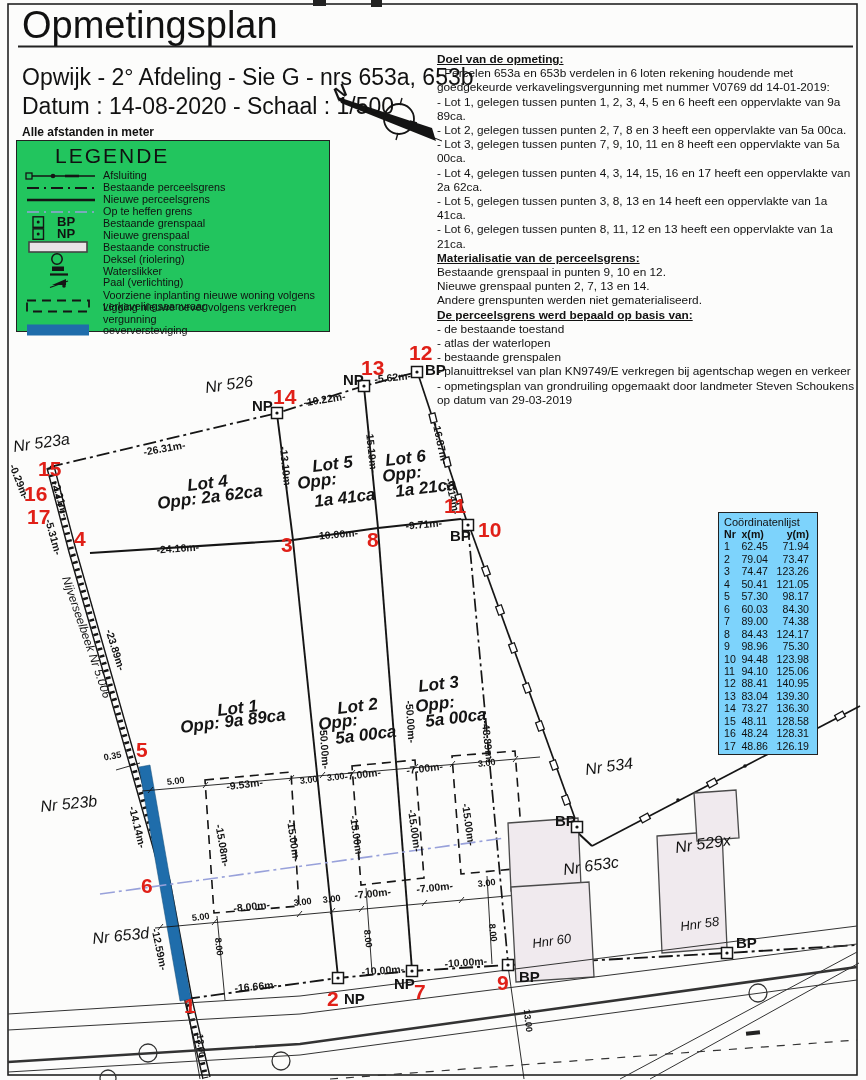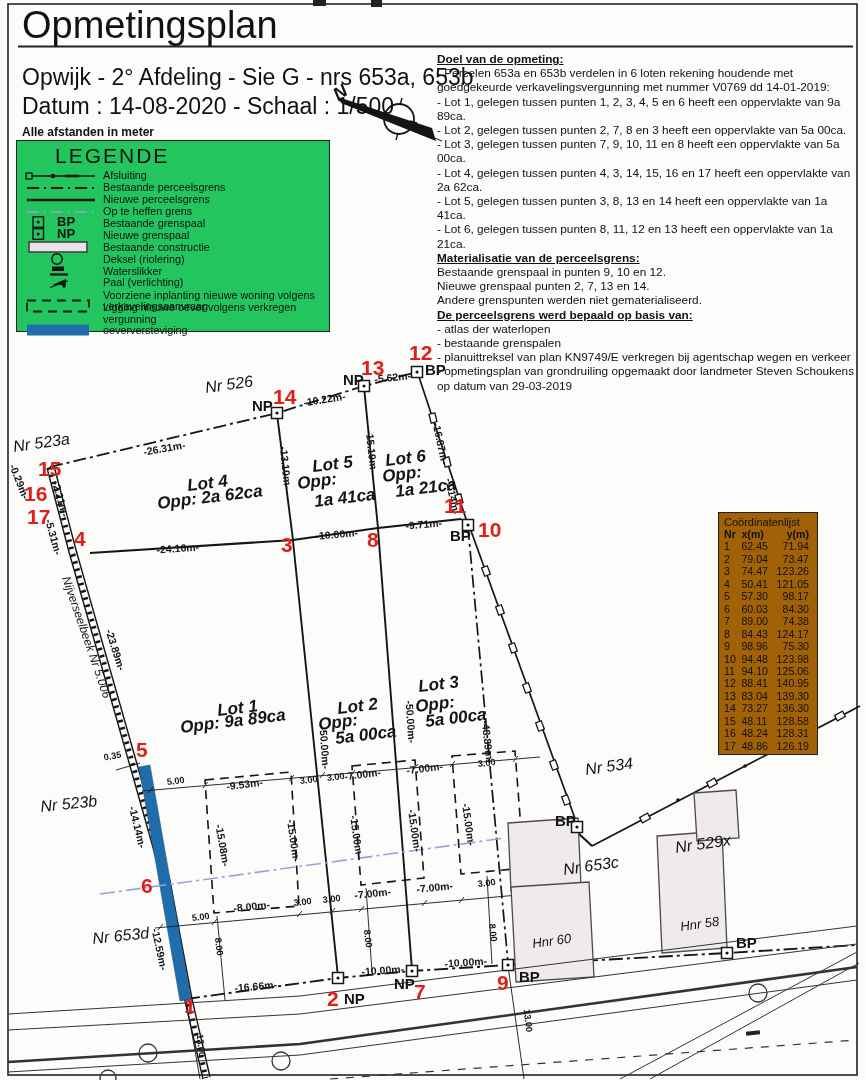--- a/index.html
+++ b/index.html
@@ -26,21 +26,21 @@
   .lrow{display:flex;align-items:flex-end;height:11.9px;padding-left:8px;}
   .lrow2{height:24px;}
   .lsym{width:78px;flex:none;display:flex;align-items:center;}
   .lsym svg{display:block;}
   .lbpnp{font-size:13px;font-weight:bold;margin-left:2px;}
   .ltxt{font-size:10.8px;line-height:11.5px;}
   .ltxt span{display:block;}
 
   
   .coords{position:absolute;left:718px;top:512px;width:100px;height:243px;
-          border:1.5px solid #222;background:#a16207;box-sizing:border-box;}
+          border:1.5px solid #222;background:#7dd3fc;box-sizing:border-box;}
   .ct-title{font-size:11px;padding:3px 0 0 5px;}
   .coords table{border-collapse:collapse;width:100%;font-size:10.6px;}
   .coords th{text-align:left;font-weight:bold;padding:0;}
   .coords td,.coords th{line-height:12.45px;padding:0;}
   .c-nr{width:26px;padding-left:5px !important;}
   .c-x{width:48px;}
   .c-y{text-align:right !important;padding-right:8px !important;}
 
   
   text{fill:#141414;}
@@ -331,20 +331,21 @@
     <div>- Lot 2, gelegen tussen punten 2, 7, 8 en 3 heeft een oppervlakte van 5a 00ca.</div>
     <div>- Lot 3, gelegen tussen punten 7, 9, 10, 11 en 8 heeft een oppervlakte van 5a 00ca.</div>
     <div>- Lot 4, gelegen tussen punten 4, 3, 14, 15, 16 en 17 heeft een oppervlakte van 2a 62ca.</div>
     <div>- Lot 5, gelegen tussen punten 3, 8, 13 en 14 heeft een oppervlakte van 1a 41ca.</div>
     <div>- Lot 6, gelegen tussen punten 8, 11, 12 en 13 heeft een oppervlakte van 1a 21ca.</div>
     <div class="nhead">Materialisatie van de perceelsgrens:</div>
     <div>Bestaande grenspaal in punten 9, 10 en 12.</div>
     <div>Nieuwe grenspaal punten 2, 7, 13 en 14.</div>
     <div>Andere grenspunten werden niet gematerialiseerd.</div>
     <div class="nhead">De perceelsgrens werd bepaald op basis van:</div>
+    <div>- de bestaande toestand</div>
     <div>- atlas der waterlopen</div>
     <div>- bestaande grenspalen</div>
     <div>- planuittreksel van plan KN9749/E verkregen bij agentschap wegen en verkeer</div>
     <div>- opmetingsplan van grondruiling opgemaakt door landmeter Steven Schoukens op datum van 29-03-2019</div>
   </div>
 
   <div class="legend">
     <div class="legend-title">LEGENDE</div>
 
     <div class="lrow">

